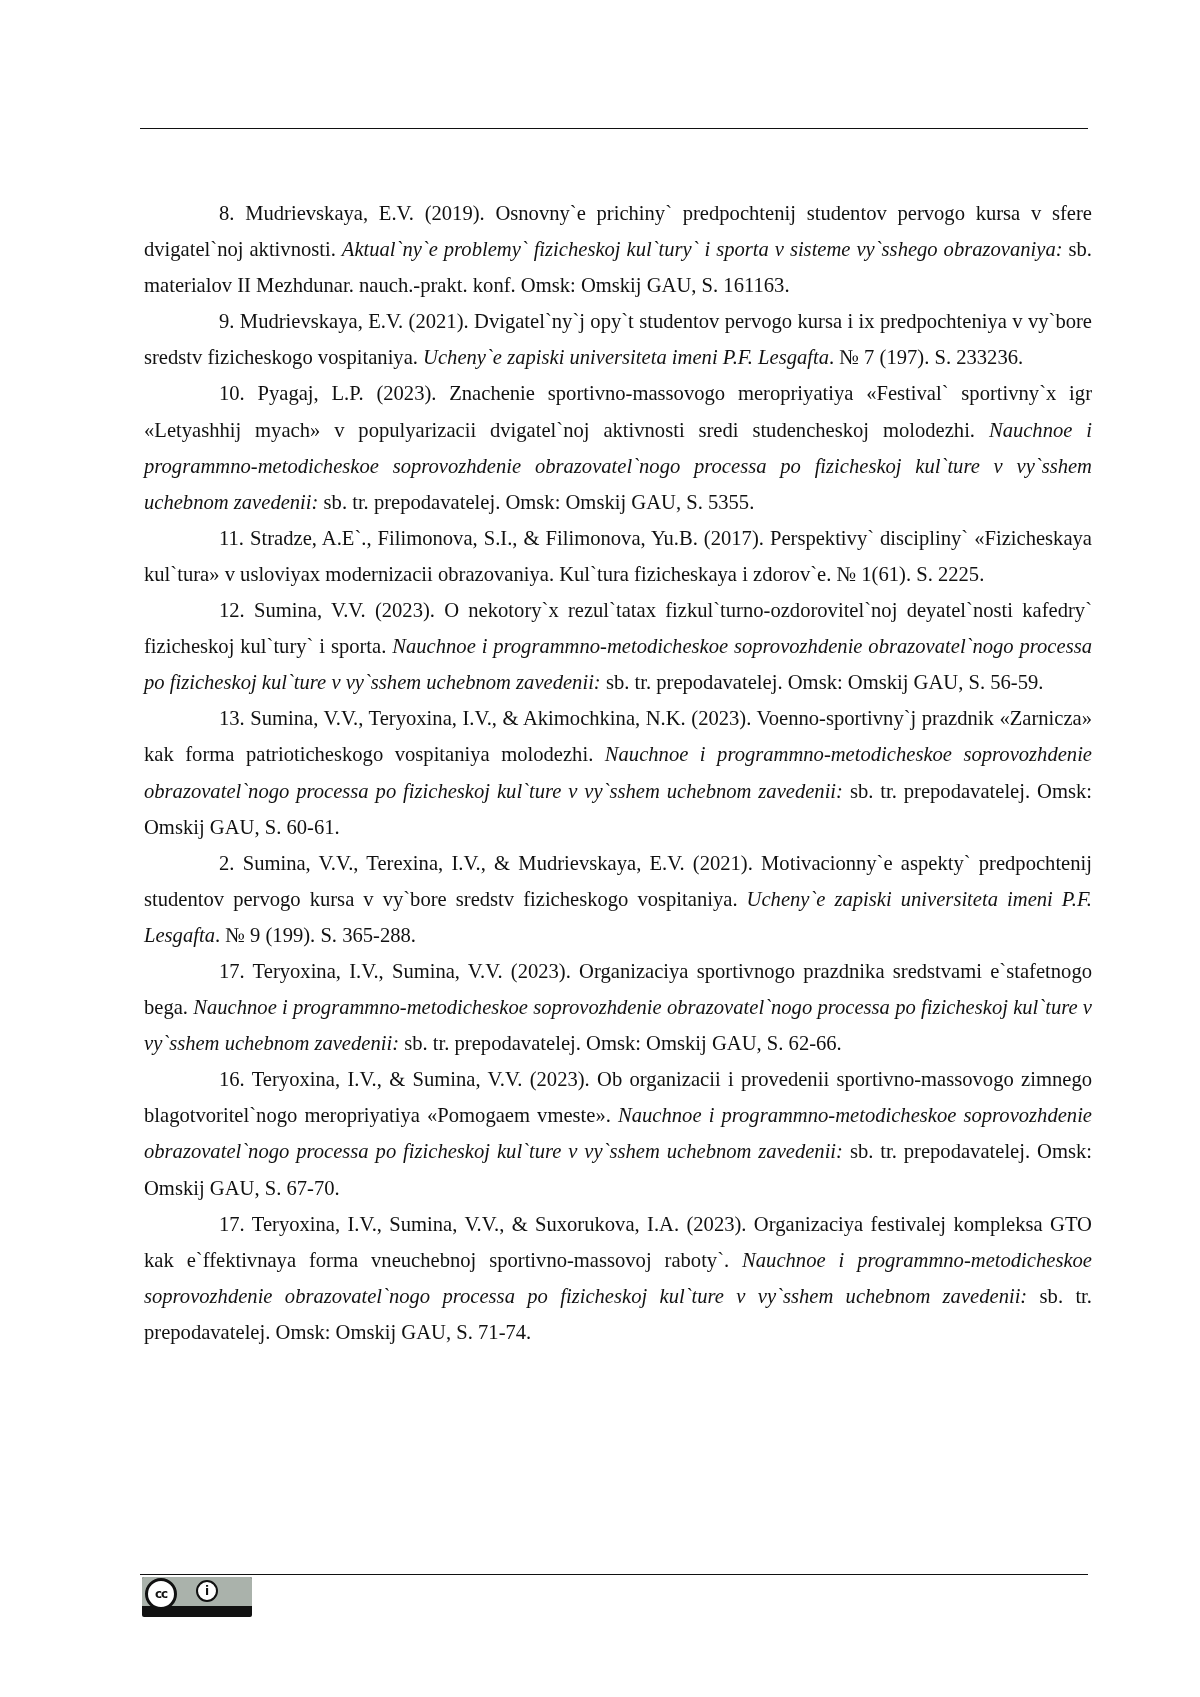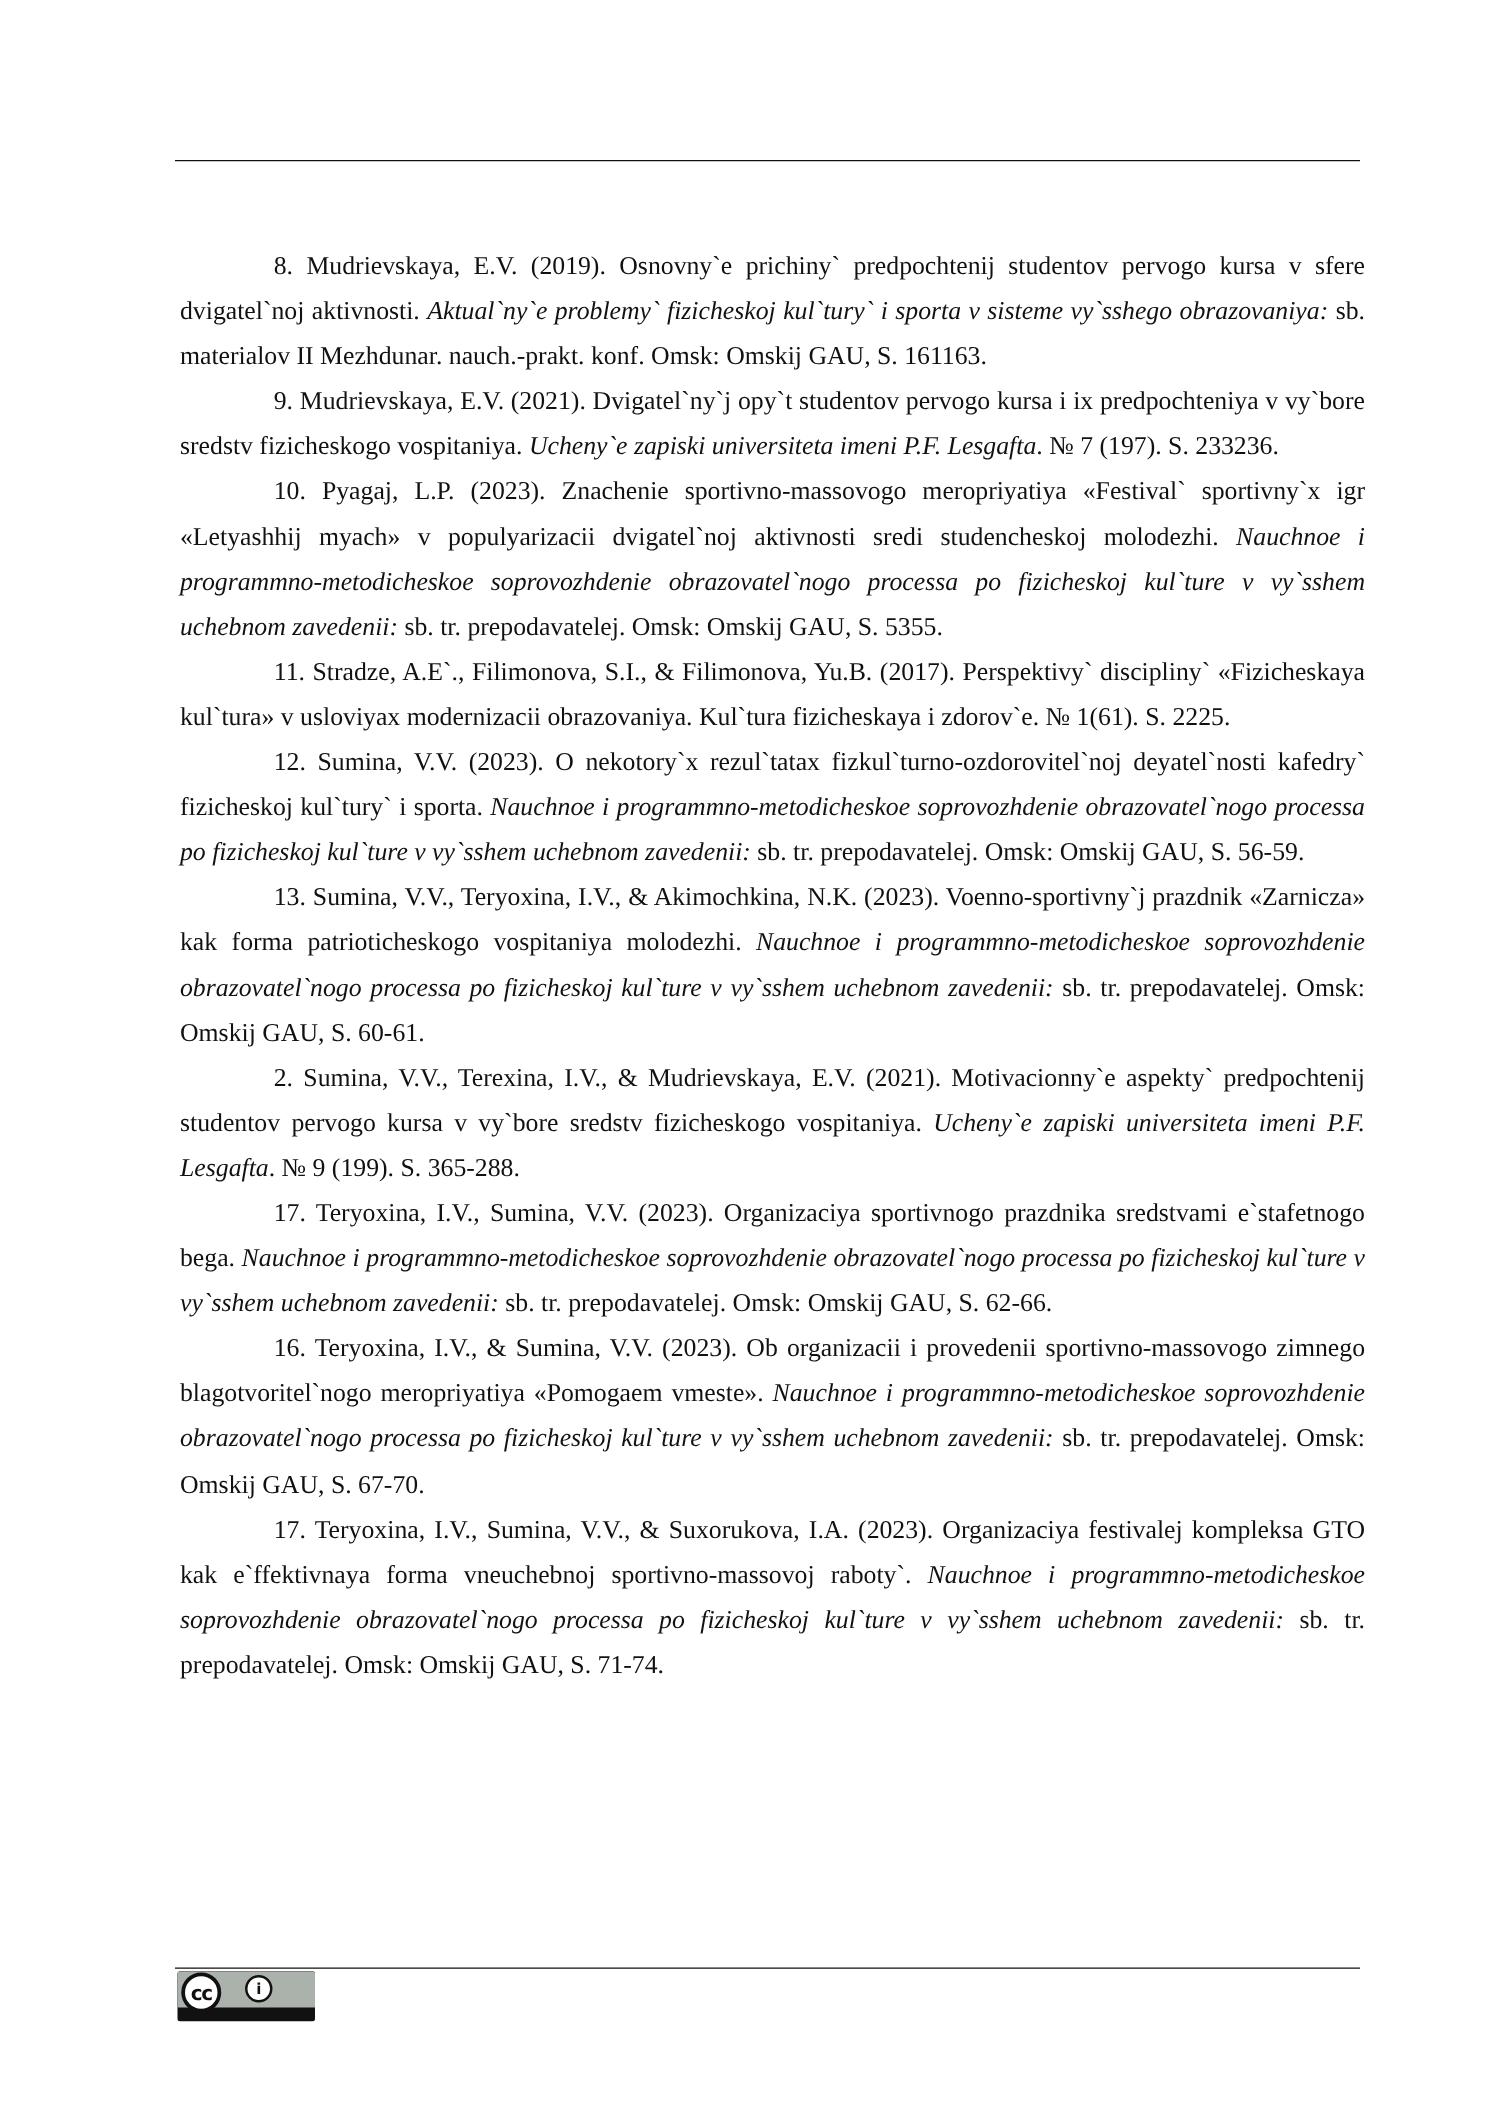--- a/index.html
+++ b/index.html
@@ -17,21 +17,21 @@
     .foot-rule { position: absolute; top: 1574px; left: 0; width: 948px; height: 0;
                  border-top: 1.4px solid #111; }
     .page-number { position: absolute; top: 1576px; left: 0; width: 948px; text-align: center;
                    font-size: 17px; }
     .cc-badge { position: absolute; left: 2px; top: 1577px; width: 110px; height: 40px;
                 background: #111; border-radius: 2px; overflow: hidden; }
     .cc-top { position: absolute; left: 0; top: 0; width: 110px; height: 29px; background: #aab2ab; }
     .cc-circle { position: absolute; left: 3px; top: 1px; width: 32px; height: 32px; border-radius: 50%;
                  background: #fff; border: 3px solid #111; box-sizing: border-box;
                  display: flex; align-items: center; justify-content: center;
-                 font-family: "DejaVu Sans", sans-serif; font-weight: bold; font-size: 16px; letter-spacing: -1px; color:#111; }
+                 font-family: "DejaVu Sans", sans-serif; font-weight: bold; font-size: 12px; letter-spacing: -1px; color:#111; }
     .by-circle { position: absolute; left: 54px; top: 3px; width: 22px; height: 22px; border-radius: 50%;
                  background: #fff; border: 2.5px solid #111; box-sizing: border-box;
                  display: flex; align-items: center; justify-content: center;
                  font-family: "DejaVu Sans", sans-serif; font-weight: bold; font-size: 12px; color:#111; }
     .by-label { position: absolute; left: 48px; top: 47px; width: 34px; height: 11px; text-align: right;
                 color: #fff; font-family: "DejaVu Sans", sans-serif; font-size: 8px; line-height: 11px; font-weight: bold; }
   </style>
 </head>
 <body>
 

